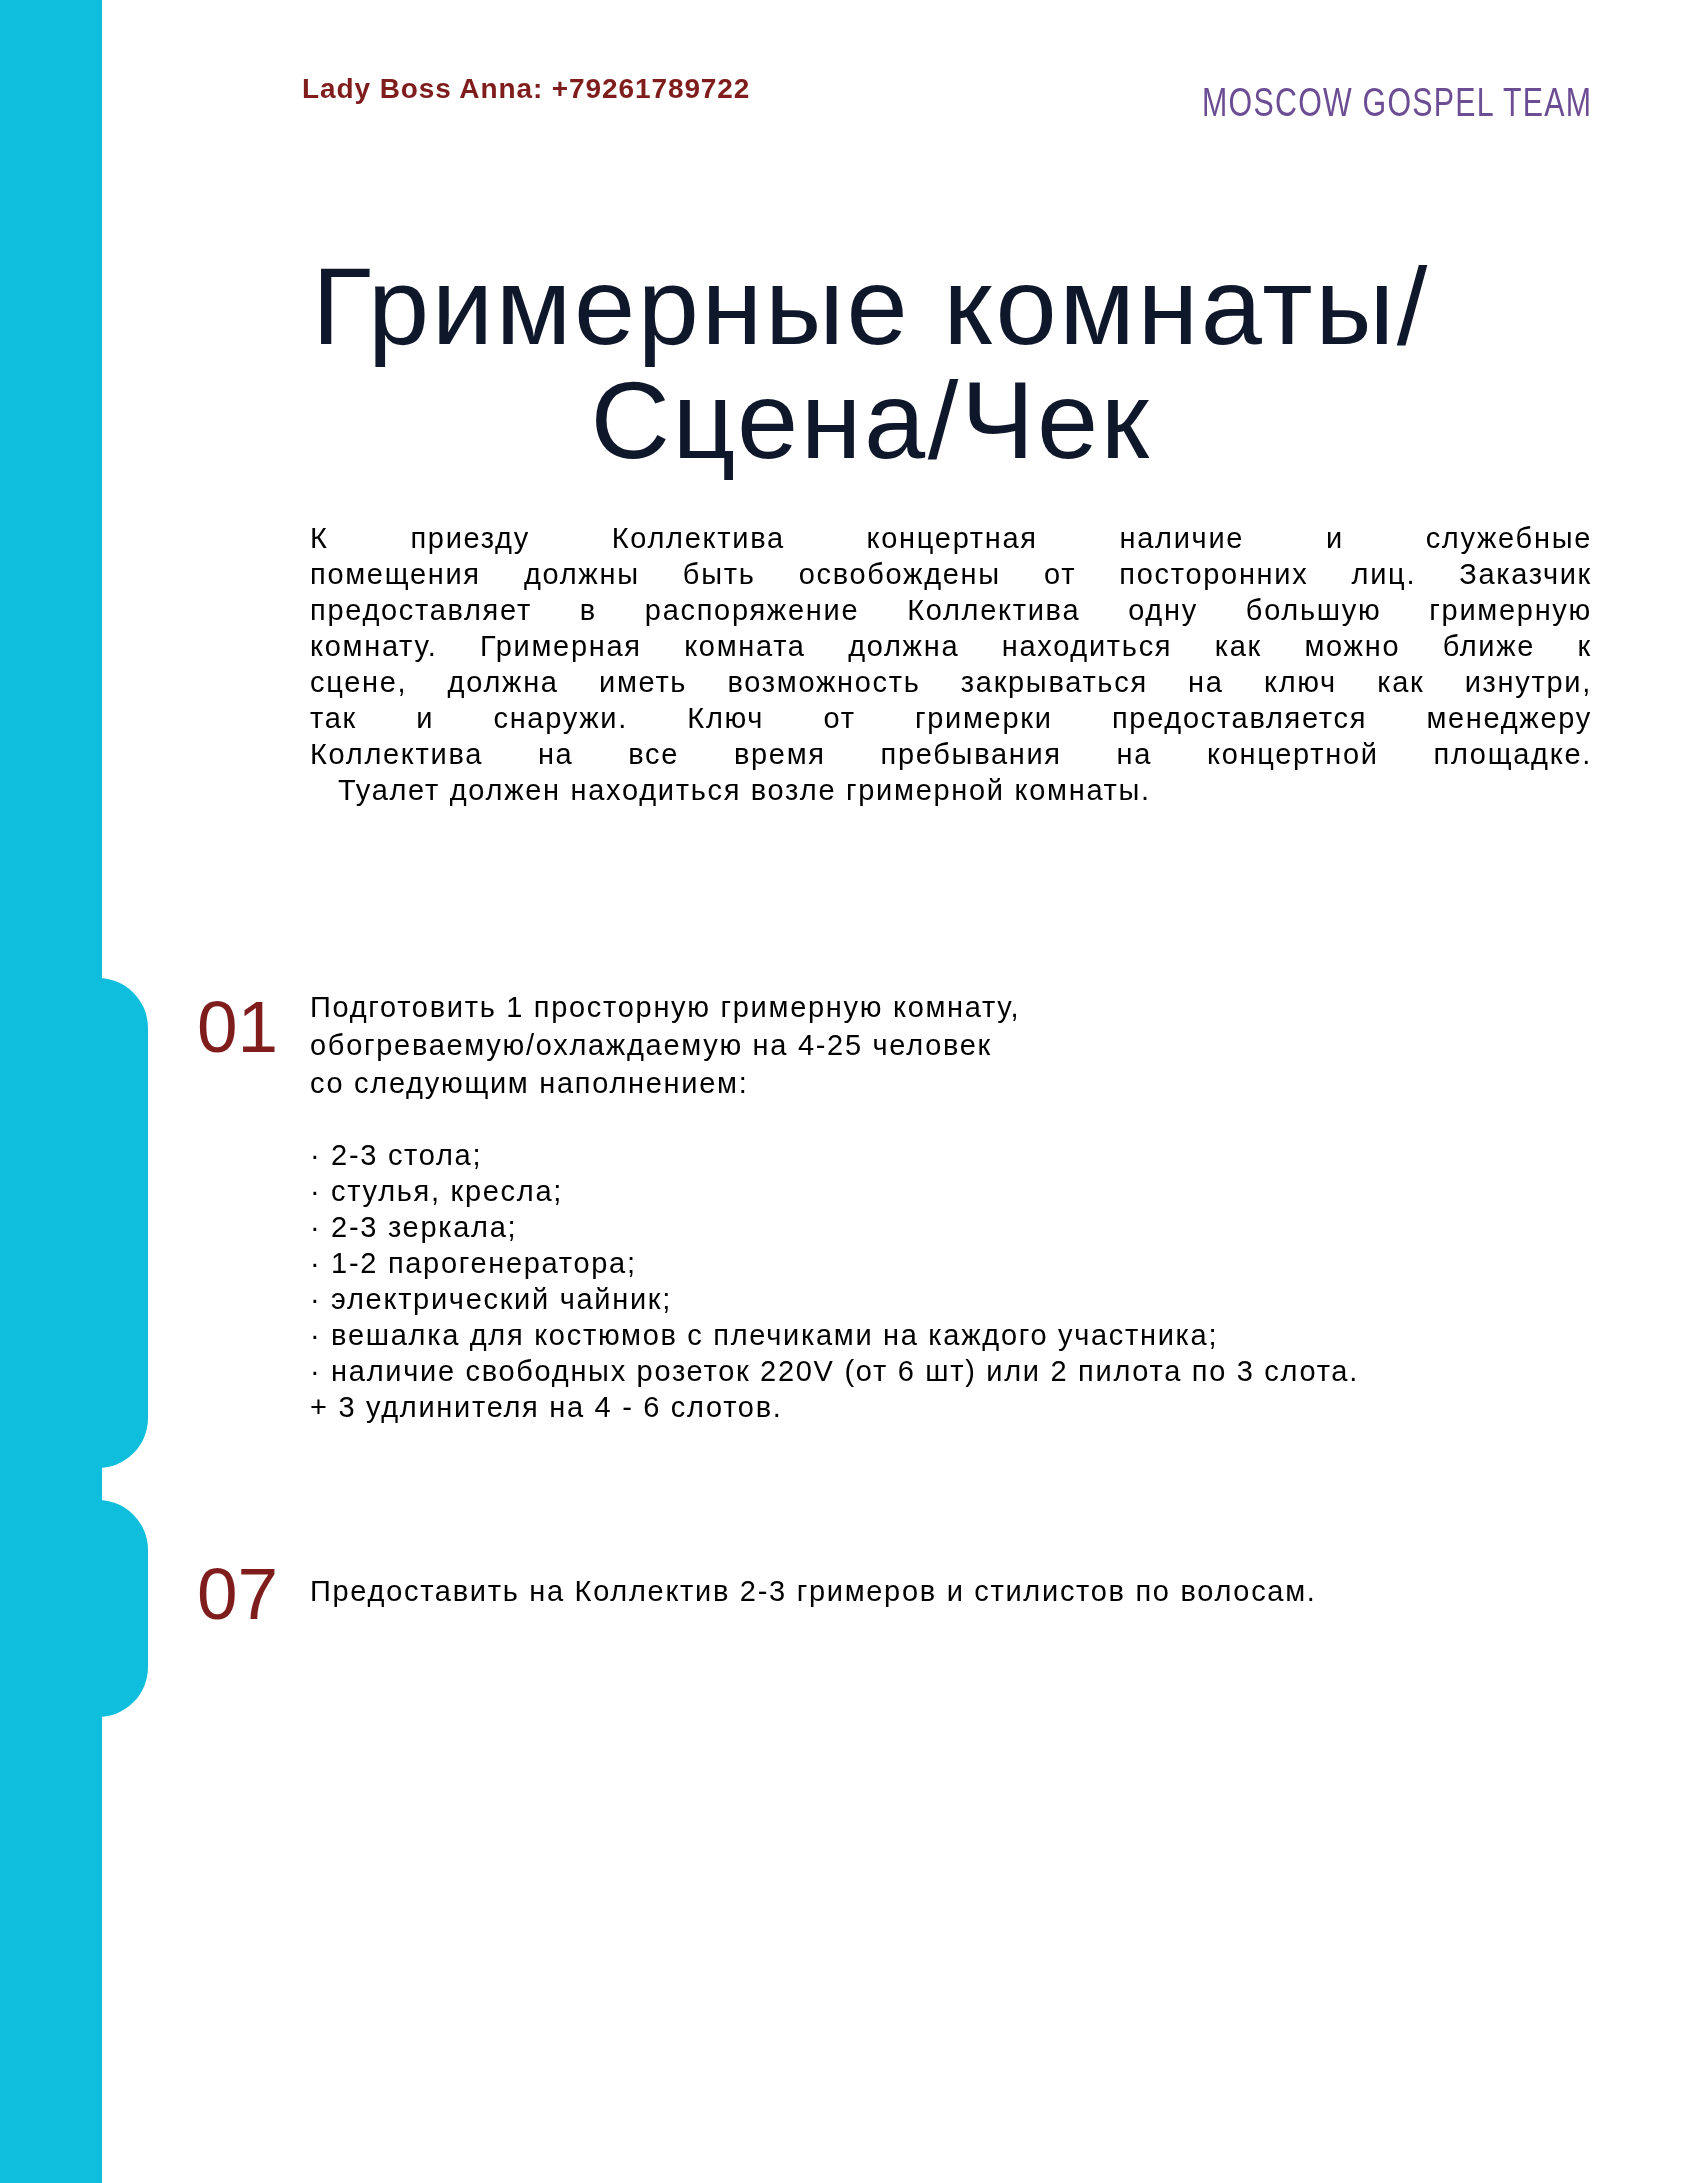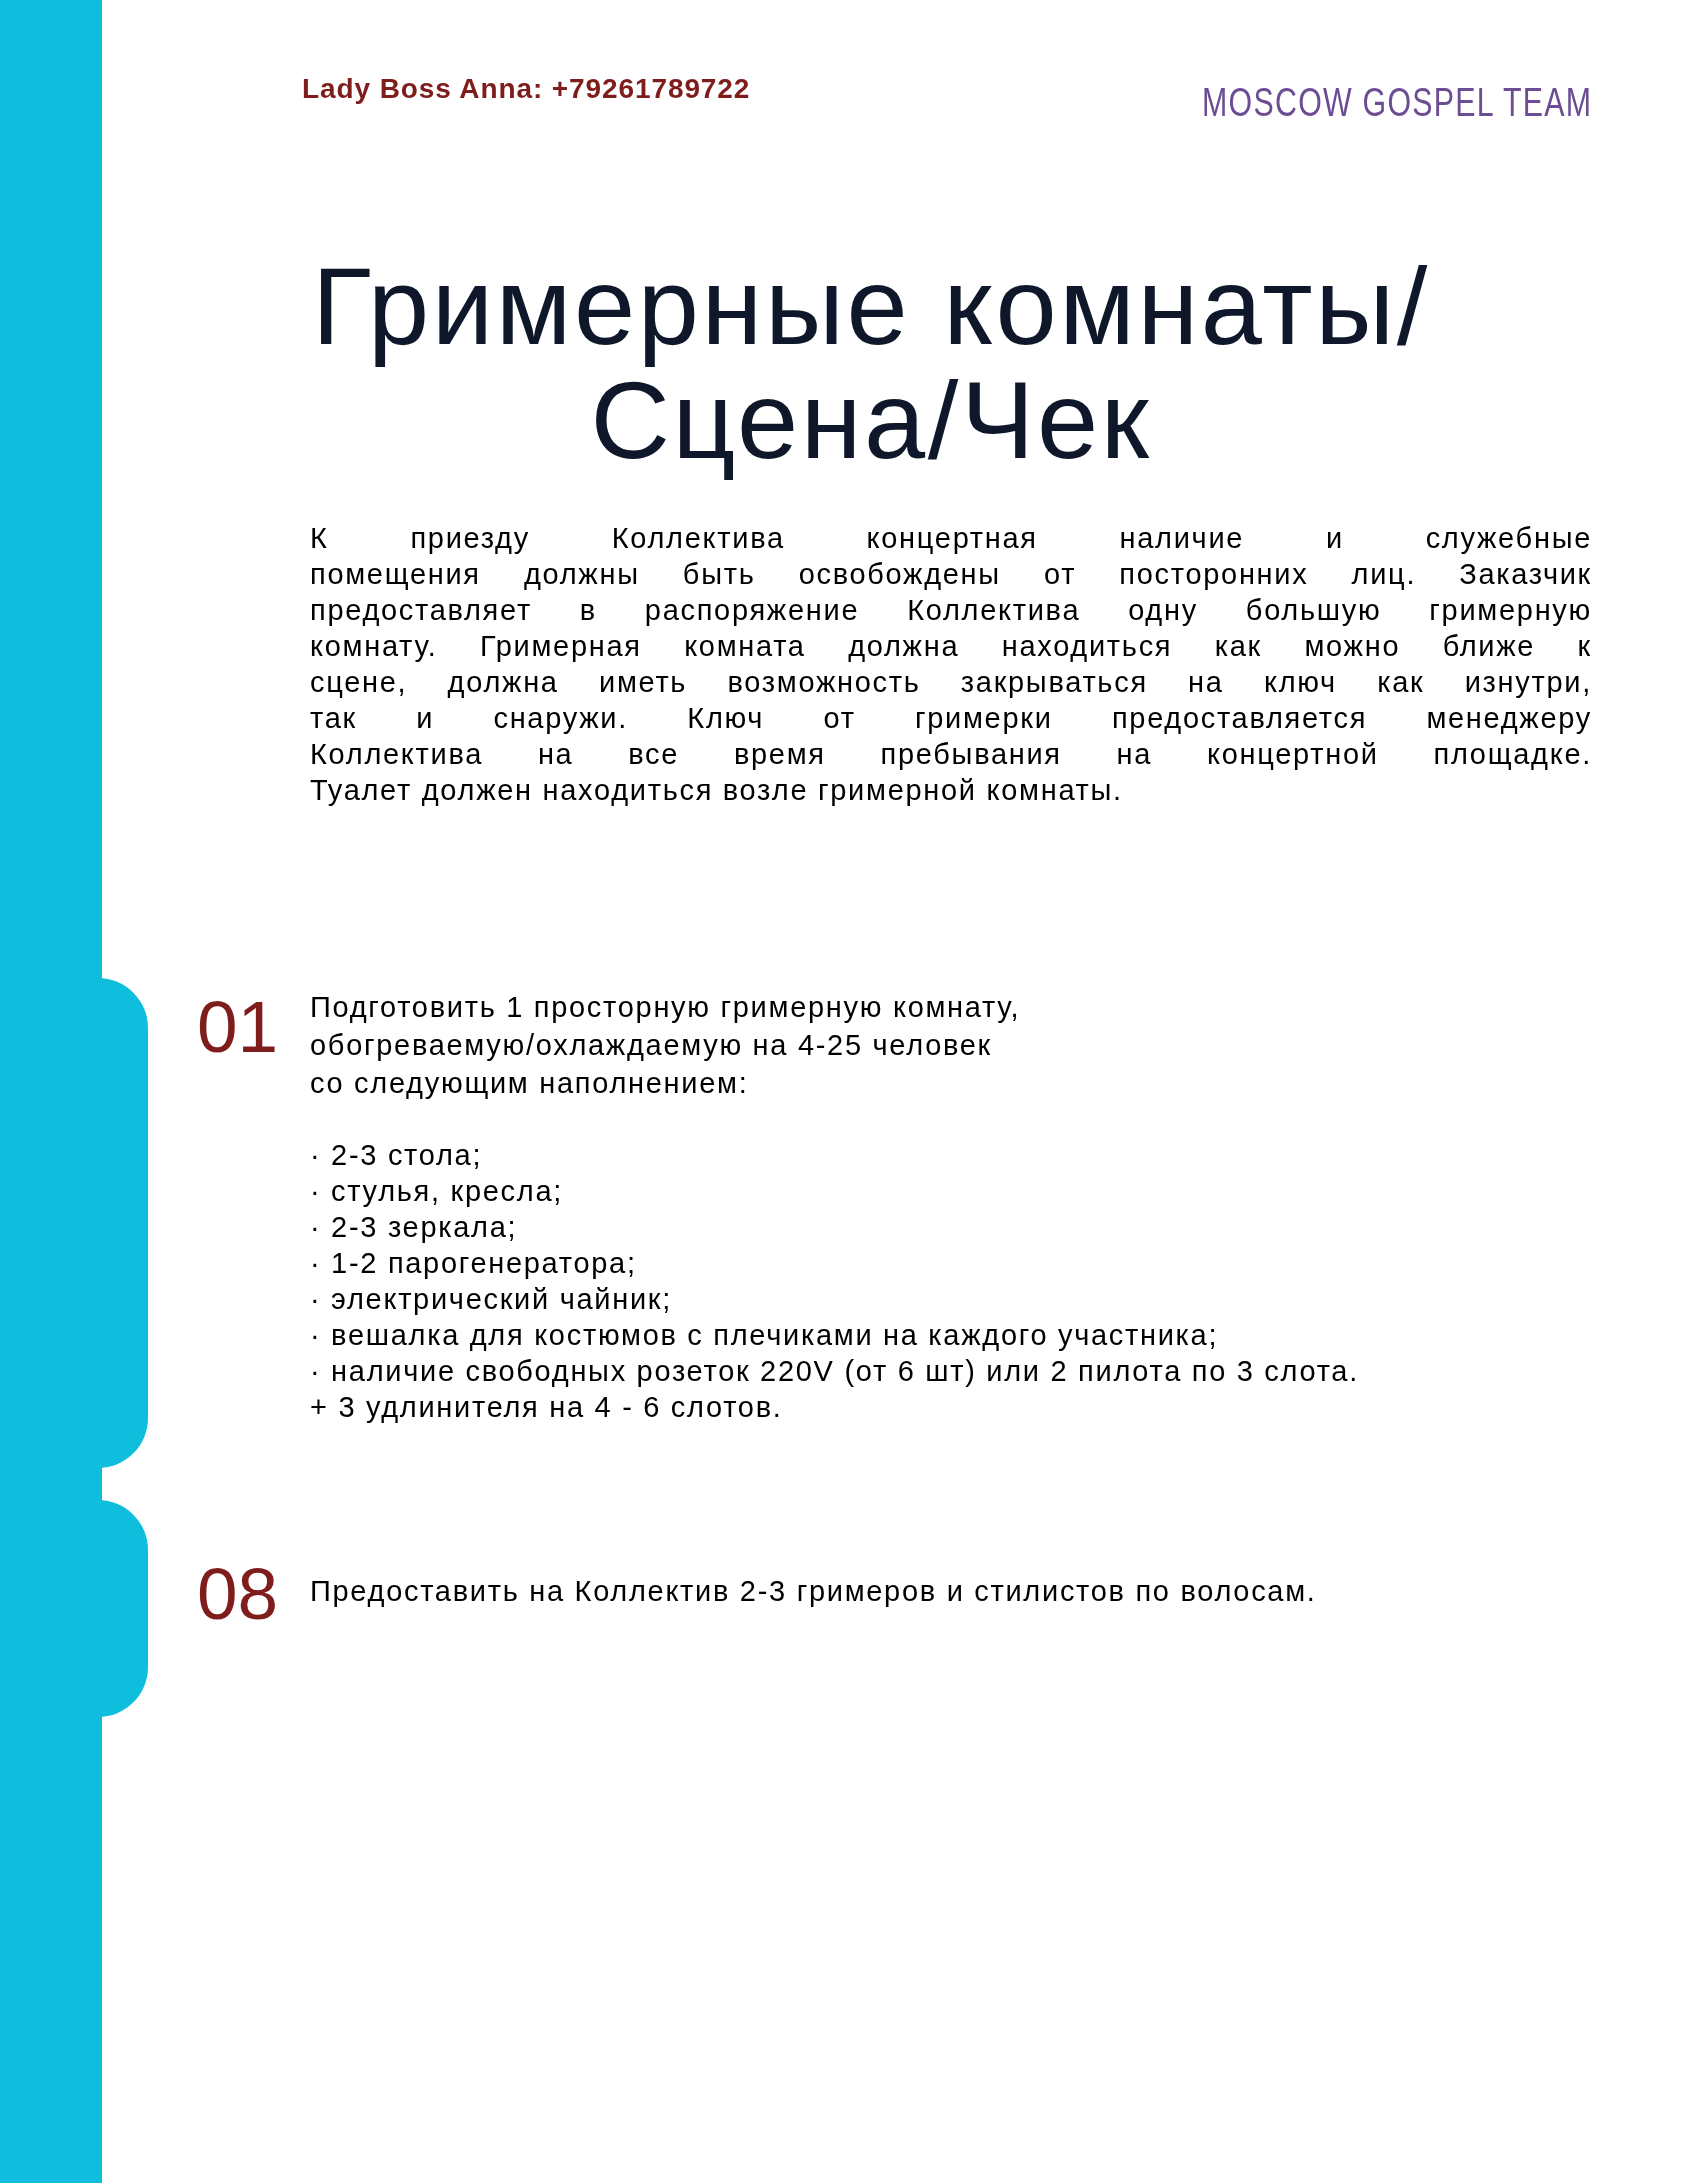--- a/index.html
+++ b/index.html
@@ -31,21 +31,21 @@
     position:absolute;left:312px;top:249px;
     font-size:110px;line-height:114px;letter-spacing:2.6px;
     color:#0f172a;white-space:nowrap;text-align:center;
   }
   .para{
     position:absolute;left:310px;width:1282px;
     font-size:29px;line-height:36px;letter-spacing:1.7px;
   }
   .p1{top:520px;}
   .justify .line{text-align:justify;text-align-last:justify;}
-  .justify .line:last-child{text-align-last:left;}
+  .justify .line:last-child{text-align-last:left;margin-left:28px;}
   .p2{top:852px;}
   .s1{top:988px;line-height:38px;}
   .s1list{top:1137px;}
   .s2{top:1573px;}
   .secnum{
     position:absolute;left:197px;
     font-size:73px;line-height:73px;letter-spacing:0;
     color:#7f1d1d;
   }
   .n1{top:990px;}
@@ -93,20 +93,20 @@
       <div class="line">· 2-3 стола;</div>
       <div class="line">· стулья, кресла;</div>
       <div class="line">· 2-3 зеркала;</div>
       <div class="line">· 1-2 парогенератора;</div>
       <div class="line">· электрический чайник;</div>
       <div class="line">· вешалка для костюмов с плечиками на каждого участника;</div>
       <div class="line">· наличие свободных розеток 220V (от 6 шт) или 2 пилота по 3 слота.</div>
       <div class="line">+ 3 удлинителя на 4 - 6 слотов.</div>
     </div>
 
-  <div class="secnum n2">08</div>
+  <div class="secnum n2">07</div>
 
   <div class="para s2">
       <div class="line">Предоставить на Коллектив 2-3 гримеров и стилистов по волосам.</div>
     </div>
 
 </div>
 
 
 </body></html>

